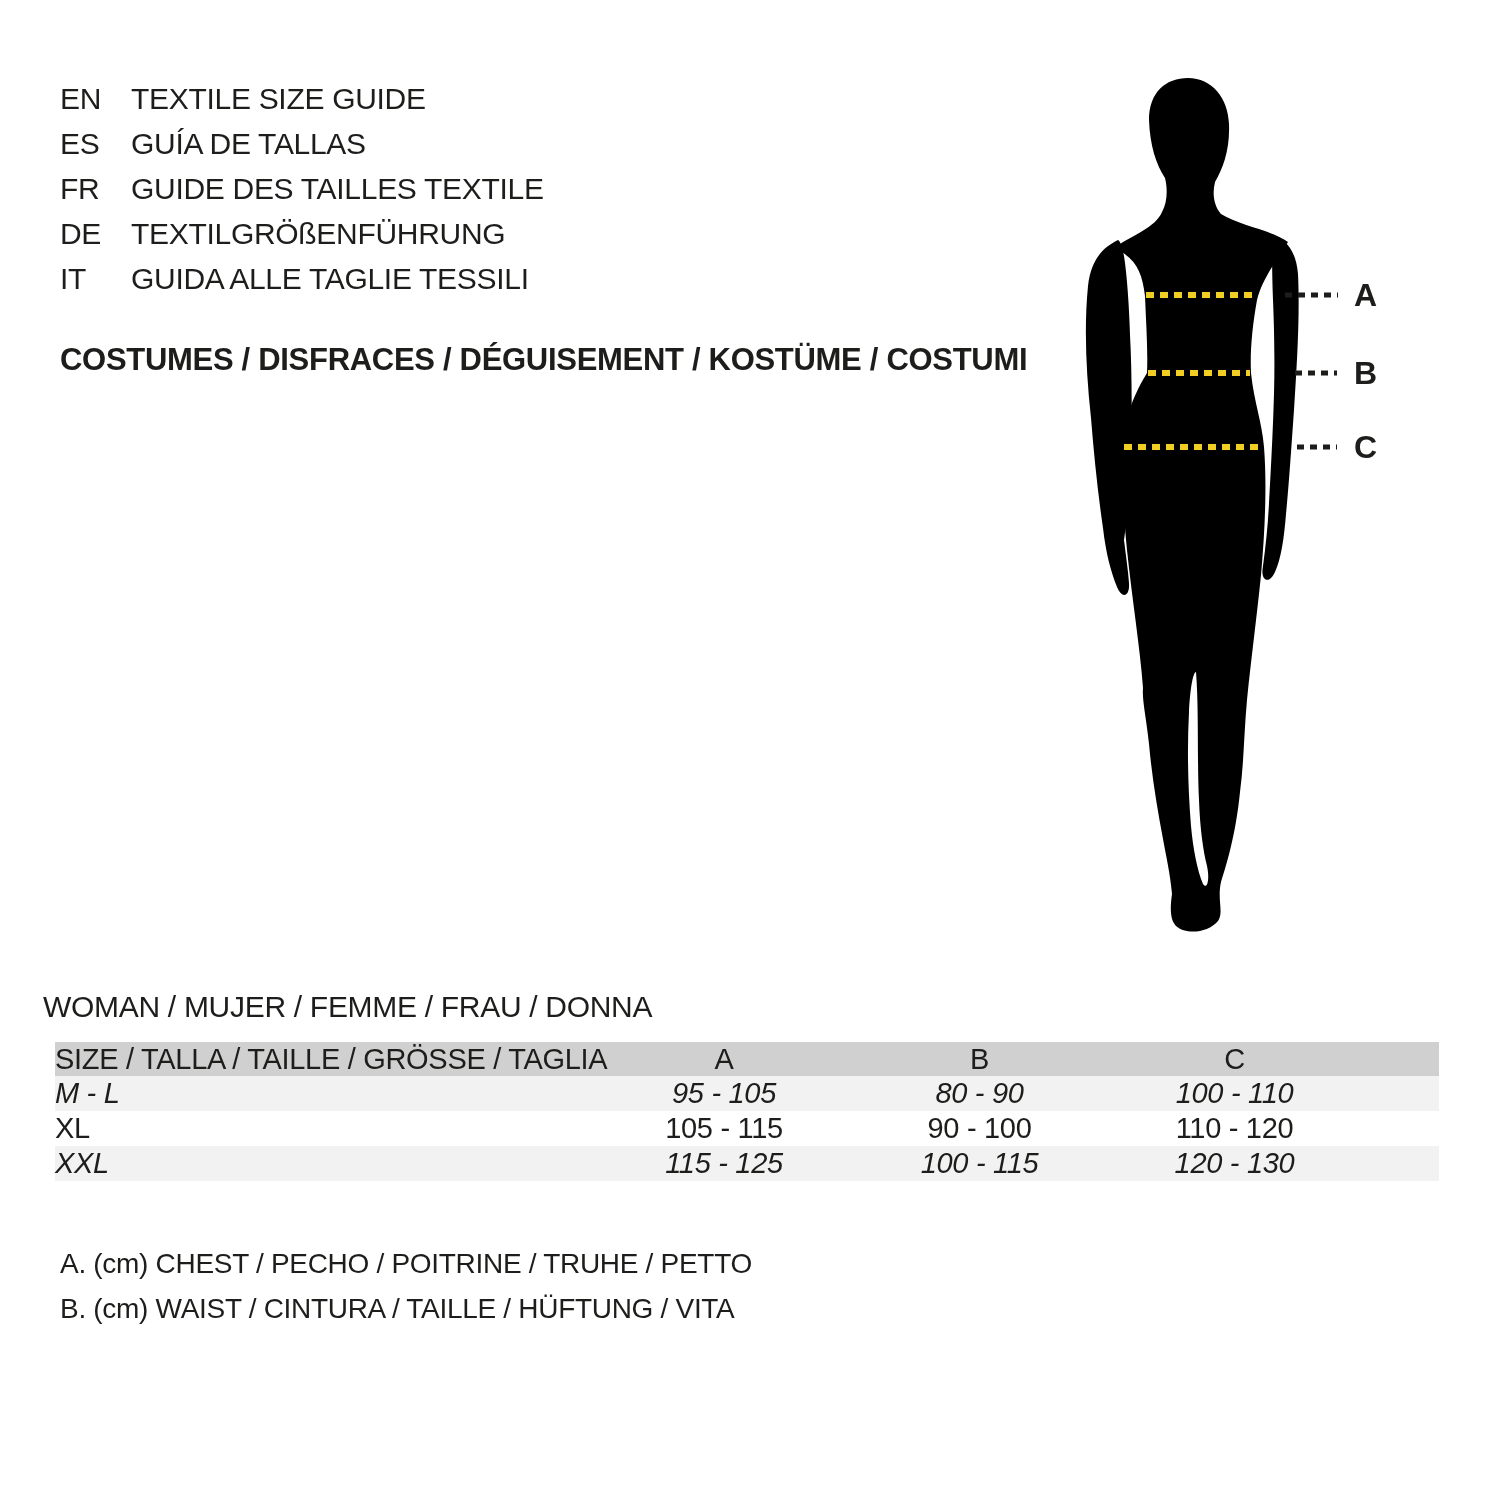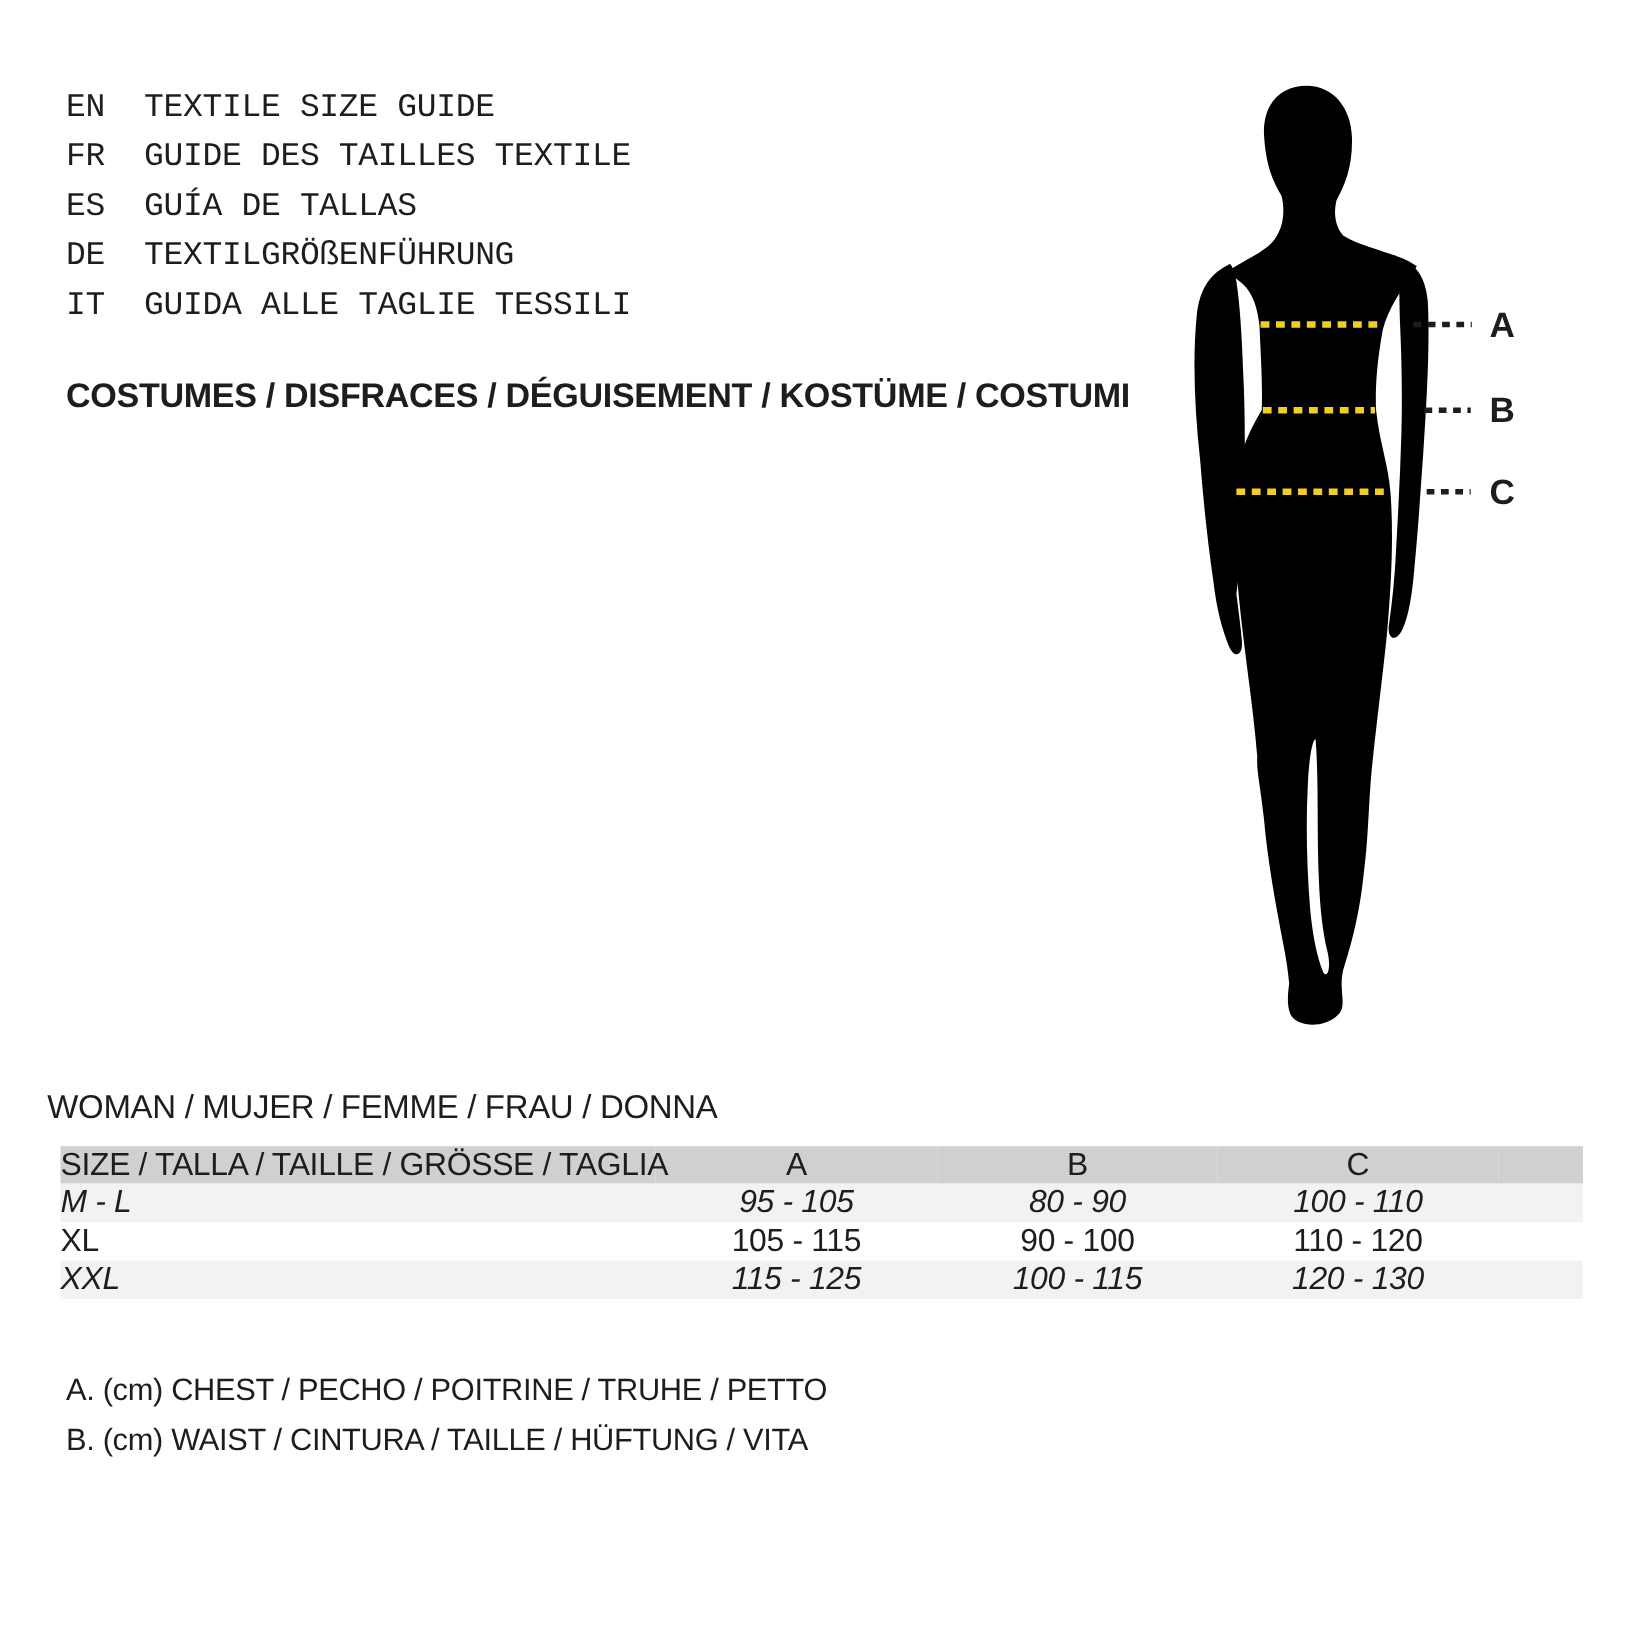--- a/index.html
+++ b/index.html
@@ -4,21 +4,21 @@
 <style>
   html,body{margin:0;padding:0;background:#ffffff;}
   #canvas{
     position:relative;width:1501px;height:1500px;background:#ffffff;overflow:hidden;
     font-family:"Liberation Sans","DejaVu Sans",sans-serif;
     color:var(--text,#1d1d1b);
     letter-spacing:-0.3px;
   }
   
   .langs{position:absolute;left:60px;top:76px;}
-  .lang-row{display:flex;height:45px;line-height:45px;font-size:30px;font-family:Liberation Mono, monospace;}
+  .lang-row{display:flex;height:45px;line-height:45px;font-size:30px;}
   .lang-code{width:71px;flex:0 0 71px;}
   
   .category{position:absolute;left:60px;top:342px;font-size:31px;font-weight:bold;line-height:36px;text-align:right;}
   
   .figure{position:absolute;left:1060px;top:60px;width:320px;height:900px;}
   .silhouette{fill:var(--silhouette,#000);}
   .yline{stroke:var(--measure_line_yellow,#f2ce24);stroke-width:6;stroke-dasharray:8 6;fill:none;}
   .bline{stroke:var(--measure_line_black,#1d1d1b);stroke-width:5;stroke-dasharray:7 6;fill:none;}
   .mlabel{font-family:"Liberation Sans","DejaVu Sans",sans-serif;font-size:32px;font-weight:bold;fill:var(--text,#1d1d1b);}
   
@@ -38,26 +38,26 @@
 <body>
 
 <div id="canvas">
 
   <div class="langs">
     <div class="lang-row">
       <span class="lang-code">EN</span>
       <span class="lang-title">TEXTILE SIZE GUIDE</span>
     </div>
     <div class="lang-row">
+      <span class="lang-code">ES</span>
+      <span class="lang-title">GUÍA DE TALLAS</span>
+    </div>
+    <div class="lang-row">
       <span class="lang-code">FR</span>
       <span class="lang-title">GUIDE DES TAILLES TEXTILE</span>
-    </div>
-    <div class="lang-row">
-      <span class="lang-code">ES</span>
-      <span class="lang-title">GUÍA DE TALLAS</span>
     </div>
     <div class="lang-row">
       <span class="lang-code">DE</span>
       <span class="lang-title">TEXTILGRÖßENFÜHRUNG</span>
     </div>
     <div class="lang-row">
       <span class="lang-code">IT</span>
       <span class="lang-title">GUIDA ALLE TAGLIE TESSILI</span>
     </div>
   </div>

